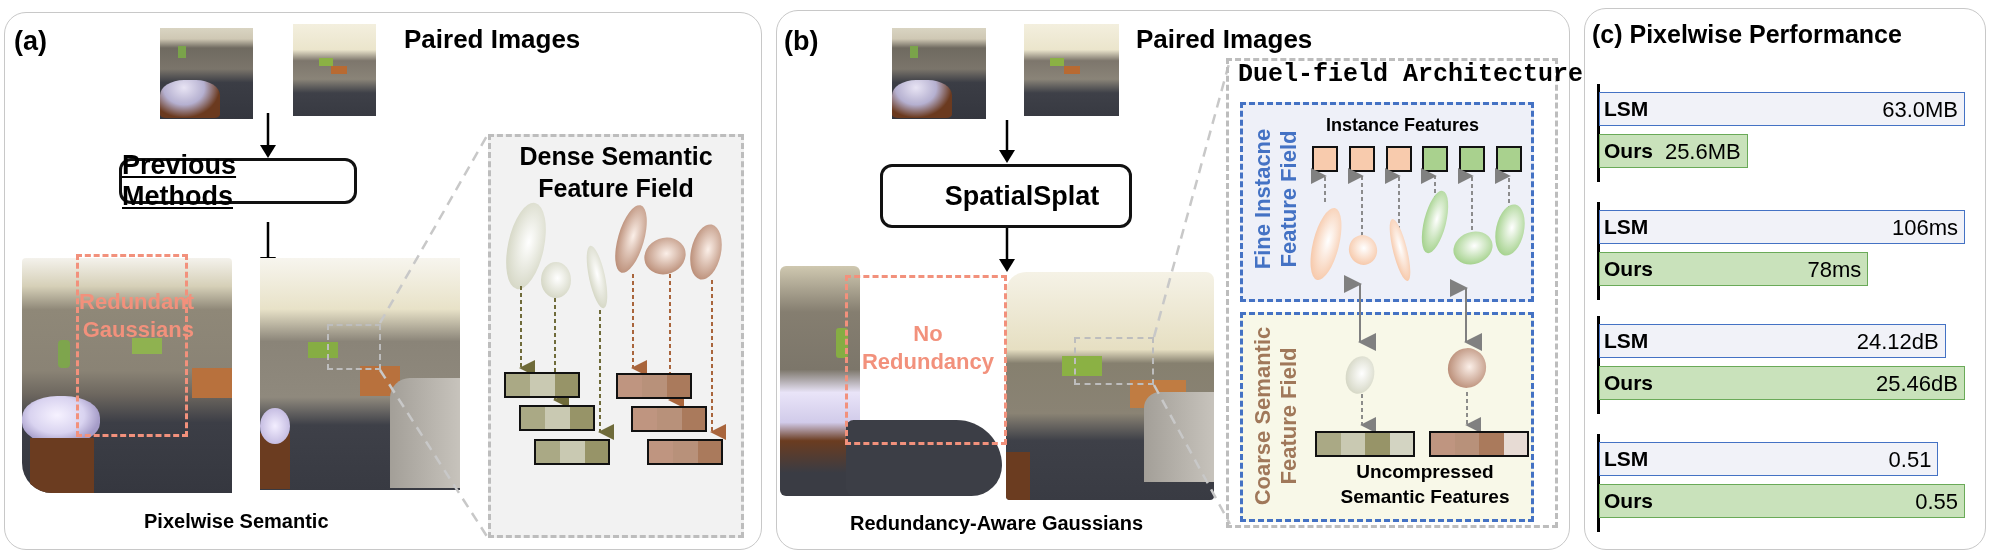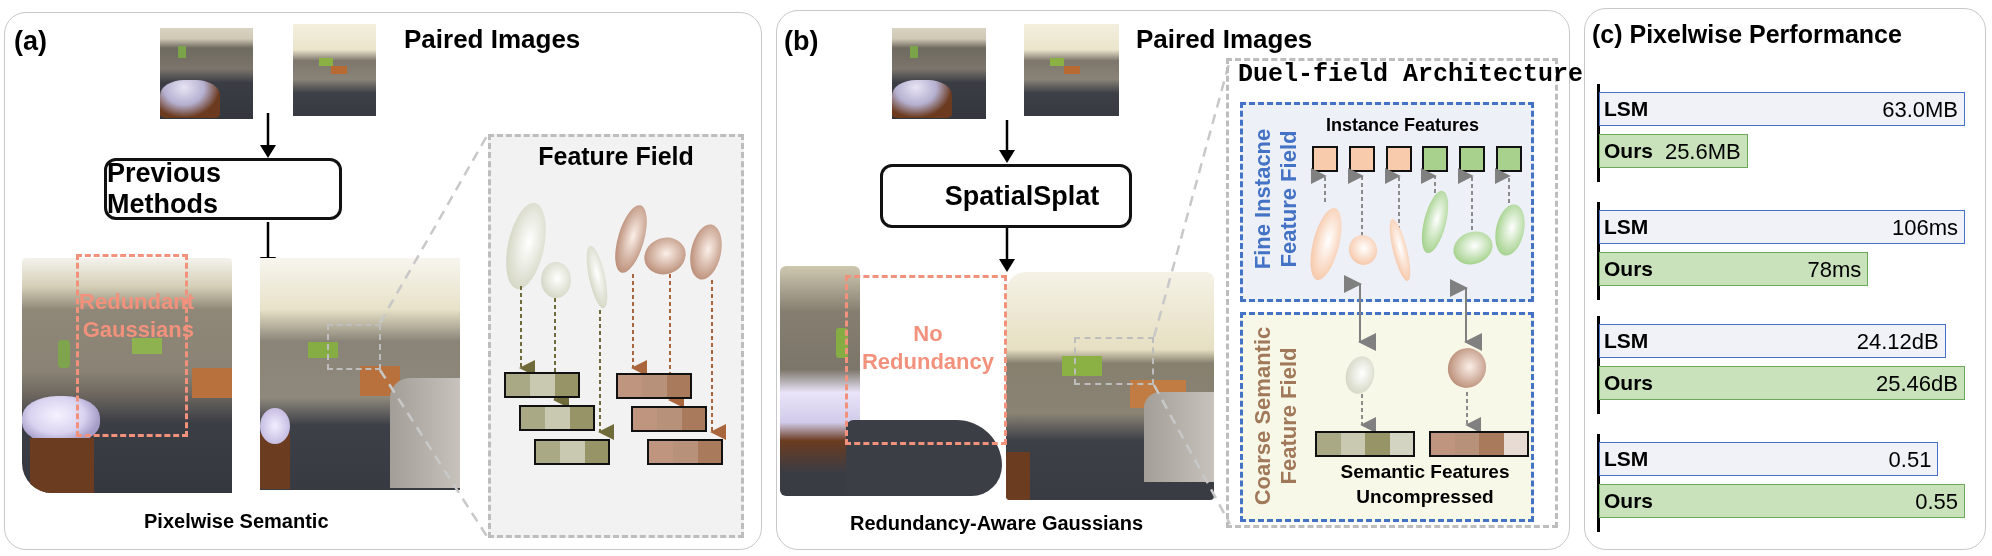--- a/index.html
+++ b/index.html
@@ -35,21 +35,21 @@
 <div class="photo" style="left:293px;top:24px;width:83px;height:92px;background:linear-gradient(180deg,#f3efde 0%,#ebe5cc 28%,#7d766c 40%,#8a8478 60%,#3e4048 75%,#383a42 100%);">
   <div class="abs" style="left:26px;top:34px;width:14px;height:8px;background:#8bb144;"></div>
   <div class="abs" style="left:38px;top:42px;width:16px;height:8px;background:#b86a32;"></div>
 </div>
 <div class="t" style="left:404px;top:24px;font-size:26px;">Paired Images</div>
 
 <svg style="left:0;top:0;width:1px;height:1px;">
   <line x1="268" y1="113" x2="268" y2="150" stroke="#000" stroke-width="2.5"></line>
   <polygon points="260,145 276,145 268,158" fill="#000"></polygon>
 </svg>
-<div class="method-box" style="left:104px;top:158px;width:238px;height:62px;">
+<div class="method-box" style="left:119px;top:158px;width:238px;height:46px;text-decoration:underline;">
     <span>Previous Methods</span>
   </div>
 <svg style="left:0;top:0;width:1px;height:1px;">
   <line x1="268" y1="222" x2="268" y2="262" stroke="#000" stroke-width="2.5"></line>
   <polygon points="260,257 276,257 268,270" fill="#000"></polygon>
 </svg>
 
 <div class="photo" style="left:22px;top:258px;width:210px;height:235px;border-radius:4px 4px 0 30px;background:linear-gradient(180deg,#f4f2ec 0%,#d6d0b8 12%,#8f8878 22%,#8a8375 48%,#6d675f 58%,#3c3e46 70%,#35373f 100%);">
   <div class="abs" style="left:0;top:138px;width:78px;height:48px;background:radial-gradient(ellipse at 45% 40%,#f6f2ff 0%,#d9d3f0 45%,#a59cc8 70%);border-radius:45%;"></div>
   <div class="abs" style="left:8px;top:180px;width:64px;height:55px;background:#6b3c20;"></div>
@@ -71,20 +71,21 @@
 </div>
 <div class="dash-gray" style="left:327px;top:324px;width:54px;height:46px;border-width:2.5px;"></div>
 <svg style="left:0;top:0;width:1px;height:1px;">
   <line x1="380" y1="323" x2="488" y2="134" stroke="#c8c8c8" stroke-width="2.5" stroke-dasharray="10,7"></line>
   <line x1="380" y1="370" x2="488" y2="538" stroke="#c8c8c8" stroke-width="2.5" stroke-dasharray="10,7"></line>
 </svg>
 <div class="t" style="left:144px;top:510px;font-size:20px;">Pixelwise Semantic</div>
 
 <div class="dash-gray" style="left:488px;top:134px;width:256px;height:404px;background:#f2f2f2;"></div>
 <div class="t" style="left:488px;top:140px;width:256px;text-align:center;font-size:25px;line-height:1.28;">
+  <div>Dense Semantic</div>
   <div>Feature Field</div>
 </div>
 <svg style="left:0;top:0;width:1px;height:1px;">
   <defs>
     <radialGradient id="gGreenGray" cx="55%" cy="45%" r="60%">
         <stop offset="0%" stop-color="#ffffff"></stop>
         <stop offset="100%" stop-color="#d3d5c2"></stop>
       </radialGradient>
     <radialGradient id="gBrown" cx="55%" cy="45%" r="60%">
         <stop offset="0%" stop-color="#fbefe8"></stop>
@@ -266,22 +267,22 @@
     </g>
   <g>
       <rect x="1430" y="432" width="25" height="24" fill="#bf9580"></rect>
       <rect x="1455" y="432" width="24" height="24" fill="#b8917a"></rect>
       <rect x="1479" y="432" width="25" height="24" fill="#aa7a5c"></rect>
       <rect x="1504" y="432" width="24" height="24" fill="#e7dbd4"></rect>
       <rect x="1430" y="432" width="98" height="24" fill="none" stroke="#111" stroke-width="2"></rect>
     </g>
 </svg>
 <div class="t" style="left:1320px;top:460px;width:210px;text-align:center;font-size:19px;line-height:1.3;">
+  <div>Uncompressed</div>
   <div>Semantic Features</div>
-  <div>Uncompressed</div>
 </div>
 
 <div class="panel" style="left:1584px;top:8px;width:402px;height:542px;"></div>
 <div class="t" style="left:1592px;top:20px;font-size:25px;">(c) Pixelwise Performance</div>
 <div id="chart" class="abs" style="left:0;top:0;width:1px;height:1px;">
     <div class="axisline" style="left: 1597px; top: 84px; height: 98px;"></div>
     <div class="bar bar-lsm" style="left: 1599px; top: 92px; height: 34px; width: 366px;">
       <div class="bar-name">LSM</div>
       <div class="bar-val">63.0MB</div>
     </div>

